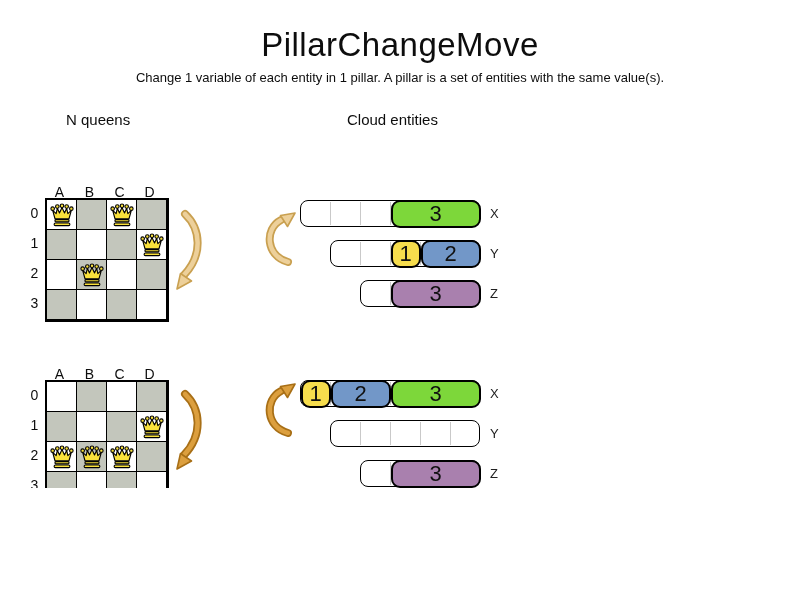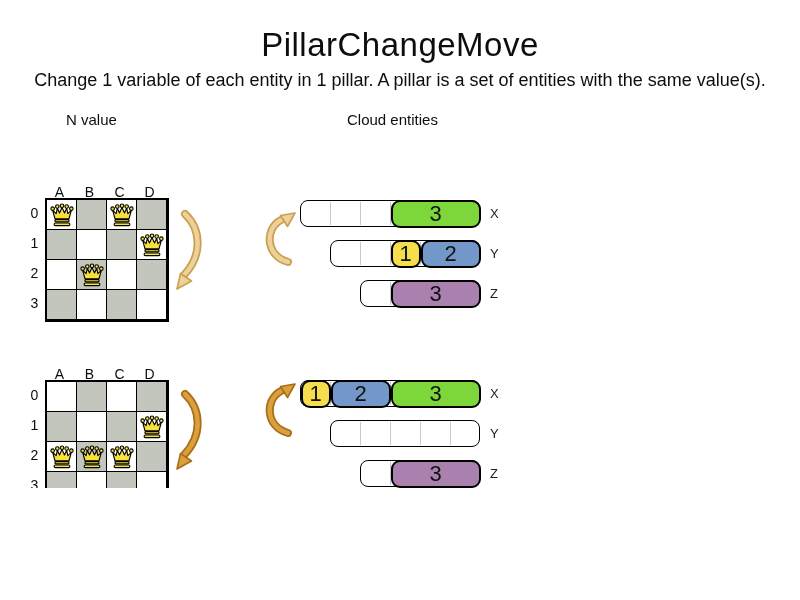--- a/index.html
+++ b/index.html
@@ -6,21 +6,21 @@
   .stage{
     position:relative;width:800px;height:488px;background:#ffffff;overflow:hidden;
     font-family:"Liberation Sans",sans-serif;color:#111;
   }
   .title{
     position:absolute;left:0;top:26px;width:800px;text-align:center;
     font-size:33px;font-weight:400;color:#0d0d0d;letter-spacing:0.5px;
   }
   .subtitle{
     position:absolute;left:0;top:70px;width:800px;text-align:center;
-    font-size:18px;color:#0d0d0d;
+    font-size:13px;color:#0d0d0d;
   }
   .section-label{position:absolute;font-size:15px;color:#0d0d0d;}
   #nqueens-label{left:66px;top:111px;}
   #cloud-label{left:347px;top:111px;}
 
   
   .board{position:absolute;width:180px;height:140px;}
   .board-cols{position:absolute;left:18px;top:0;display:flex;}
   .col-label{width:30px;text-align:center;font-size:14px;letter-spacing:1px;color:#0d0d0d;}
   .board-rows{position:absolute;left:0;top:14px;}
@@ -70,21 +70,21 @@
   .a-edge.d{stroke:#a86f16;} .a-fill.d{stroke:#dc9f3e;}
   .a-head.d{fill:#dc9f3e;stroke:#a86f16;stroke-width:1.6;stroke-linejoin:round;}
 </style></head>
 <body>
 
 <div class="stage">
 
   <div class="title">PillarChangeMove</div>
   <div class="subtitle">Change 1 variable of each entity in 1 pillar. A pillar is a set of entities with the same value(s).</div>
 
-  <div class="section-label" id="nqueens-label">N value</div>
+  <div class="section-label" id="nqueens-label">N queens</div>
   <div class="section-label" id="cloud-label">Cloud entities</div>
 
   <div class="board" style="left:27px;top:184px;">
     <div class="board-cols">
         <div class="col-label">A</div>
         <div class="col-label">B</div>
         <div class="col-label">C</div>
         <div class="col-label">D</div>
       </div>
     <div class="board-rows">

